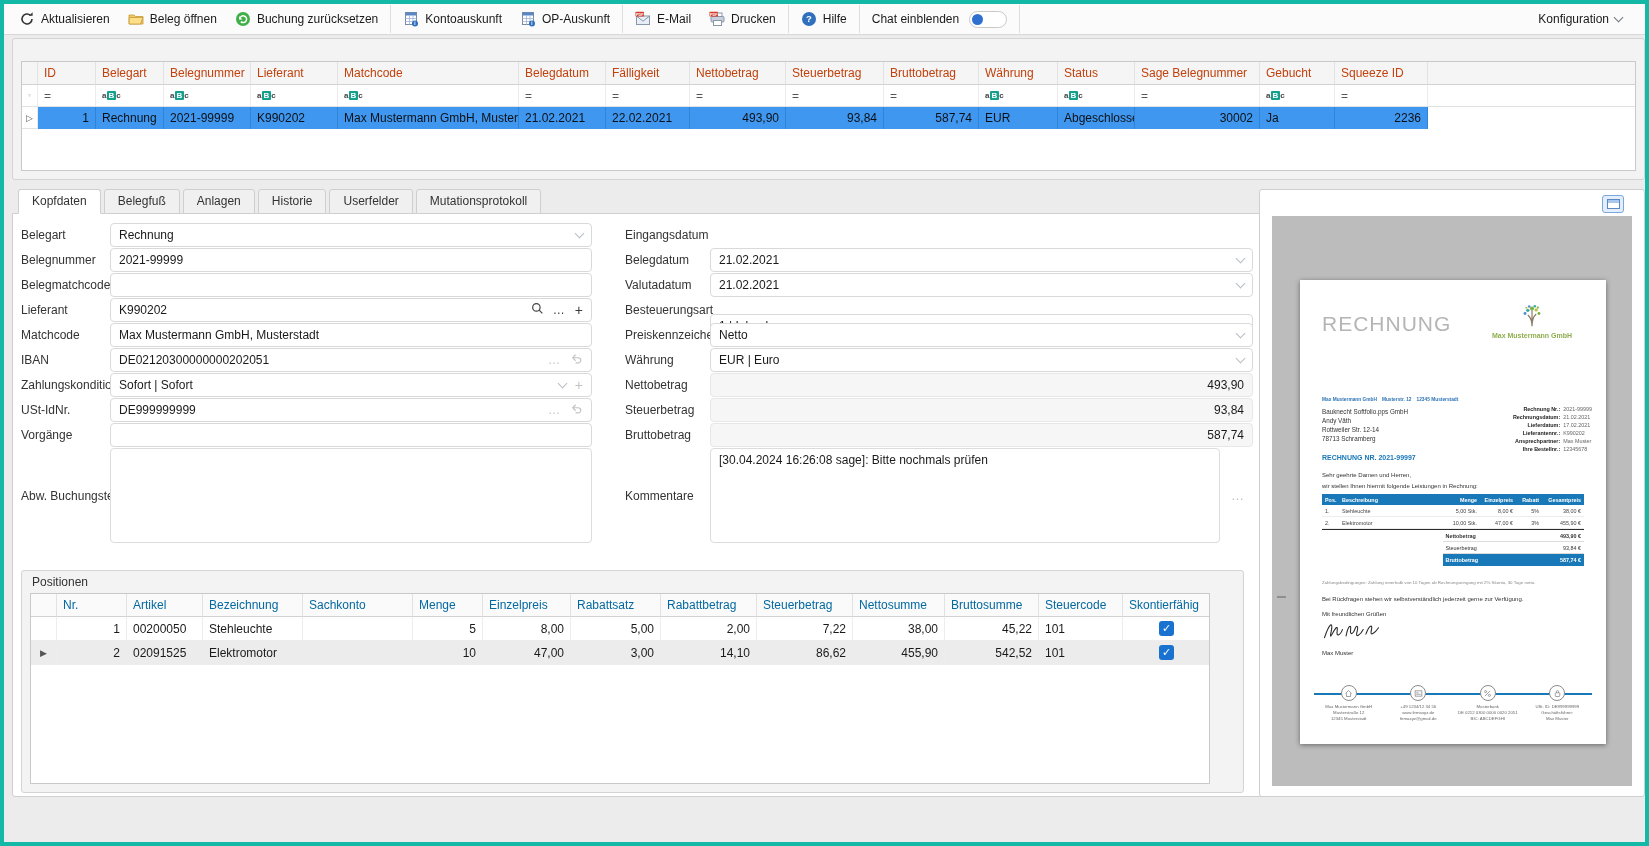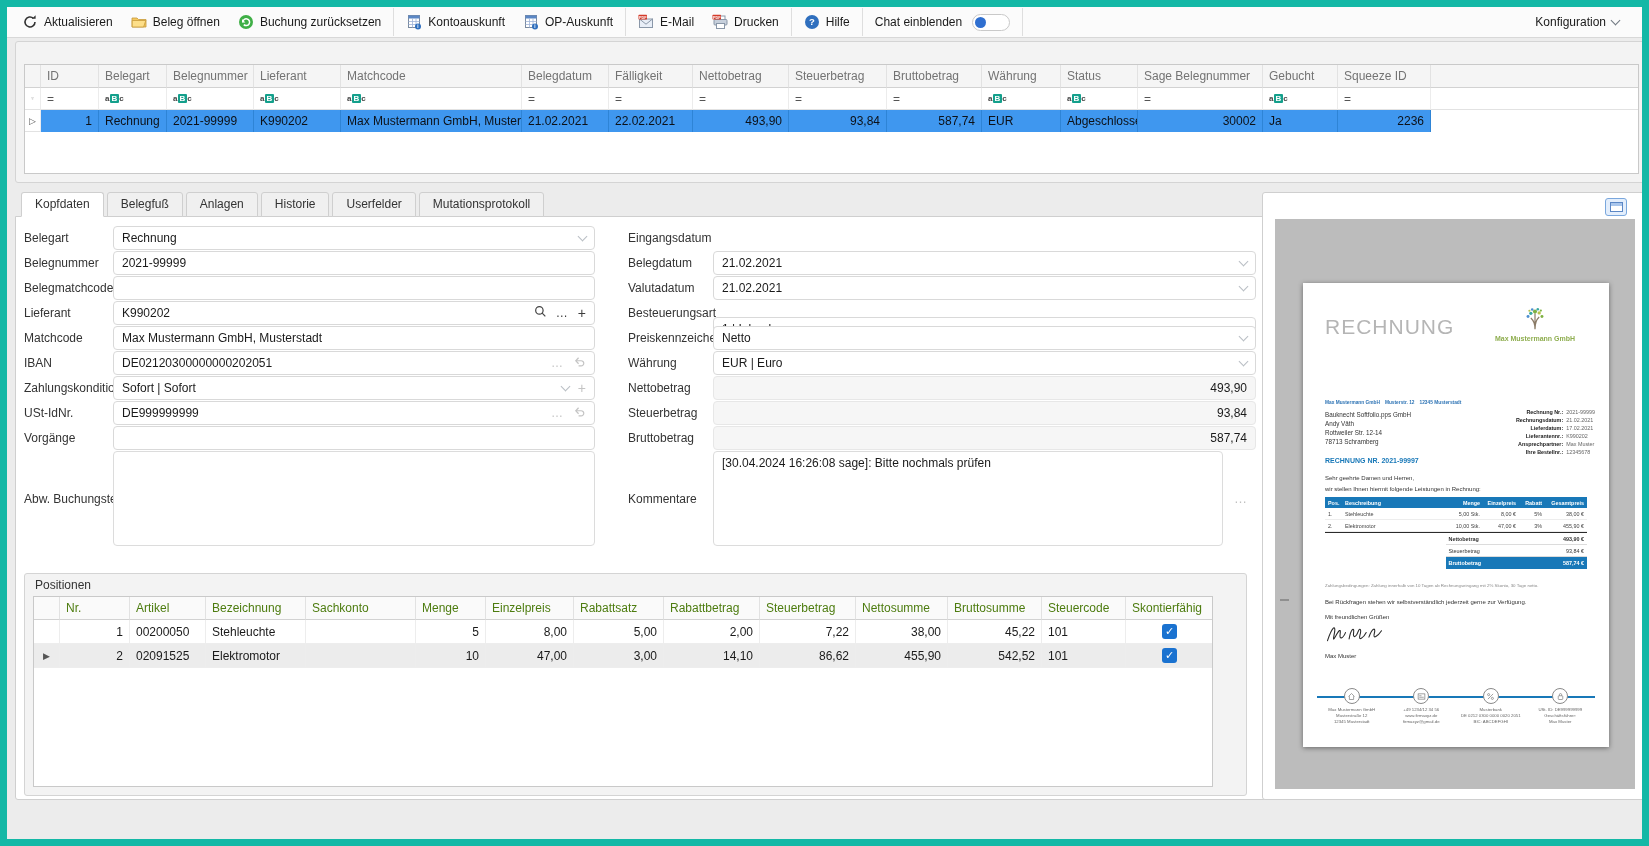--- a/index.html
+++ b/index.html
@@ -3,21 +3,21 @@
 <meta charset="utf-8">
 <style>
   * { box-sizing: border-box; margin: 0; padding: 0; }
   html,body { width:1649px; height:846px; }
   body {
     font-family: "Liberation Sans", sans-serif;
     font-size: 12px; color:#1a1a1a;
     background:#ececec;
   }
   .app { position:relative; width:1649px; height:846px; background:#ececec;
-         border:7px solid #14b8a6; overflow:hidden; }
+         border:4px solid #14b8a6; overflow:hidden; }
 
   
   .toolbar { position:absolute; top:0; left:0; right:0; height:31px;
              background:#fbfbfb; border-bottom:1px solid #d8d8d8;
              display:flex; align-items:center; padding:0 6px; }
   .tb-btn { display:flex; align-items:center; gap:6px; height:26px; padding:0 9px;
             border-radius:3px; cursor:default; white-space:nowrap; }
   .tb-sep { width:1px; height:28px; background:#dedede; margin:0 3px; }
   .tb-ic { width:16px; height:16px; display:inline-flex; }
   .tb-right { margin-left:auto; display:flex; align-items:center; gap:6px; padding-right:8px; }
@@ -31,21 +31,21 @@
   
   .gpanel { position:absolute; background:#f3f3f3; border:1px solid #d4d4d4; border-radius:3px; }
   .gpanel-title { padding:4px 8px 2px 10px; color:#333; }
 
   
   .dok-panel { top:34px; left:8px; width:1633px; height:142px; }
   .dok-table { position:absolute; left:8px; right:8px; top:22px; bottom:8px; background:#fff;
                border:1px solid #c9c9c9; overflow:hidden; }
   .grow { display:grid; grid-template-columns:16px 58px 68px 87px 87px 181px 87px 84px 96px 98px 95px 79px 77px 125px 75px 93px 1fr; }
   .hc { background:#f5f5f5; border-right:1px solid #e2e2e2; border-bottom:1px solid #d2d2d2;
-        padding:4px 6px; height:23px; color:#737373; overflow:hidden; white-space:nowrap; }
+        padding:4px 6px; height:23px; color:#c2410c; overflow:hidden; white-space:nowrap; }
   .fc { height:22px; border-right:1px solid #ececec; border-bottom:1px solid #e2e2e2;
         display:flex; align-items:center; padding:0 6px; color:#666; overflow:hidden; }
   .dc { height:22px; background:#3f97ef; border-right:1px solid #2e84d6; color:#0d1117;
         display:flex; align-items:center; padding:0 6px; white-space:nowrap; overflow:hidden; }
   .dc.plain { background:#fff; border-right:none; }
   .num { justify-content:flex-end; text-align:right; }
   .gut { display:flex; align-items:center; justify-content:center; }
   .eq { font-size:12px; color:#555; }
   .abc { display:inline-flex; align-items:center; font-size:8px; font-weight:bold; color:#444; line-height:9px; }
   .abc .b { background:#14a08c; color:#fff; padding:0 1.5px; margin:0 0.5px; border-radius:1px; }
@@ -75,21 +75,21 @@
   .tarea { position:absolute; border:1px solid #dcdcdc; border-radius:4px; background:#fff;
            padding:4px 8px; overflow:hidden; }
   .dots-btn { position:absolute; color:#c0c0c0; font-size:13px; letter-spacing:1px; }
 
   
   .pos-panel { top:356px; left:8px; width:1223px; height:223px; }
   .pos-table { position:absolute; left:8px; top:22px; width:1180px; bottom:8px; background:#fff;
                border:1px solid #c9c9c9; overflow:hidden; }
   .prow { display:grid; grid-template-columns:26px 70px 76px 100px 110px 70px 88px 90px 96px 96px 92px 94px 84px 88px 1fr; }
   .ph { background:#fafafa; border-right:1px solid #e2e2e2; border-bottom:1px solid #d2d2d2;
-        padding:4px 6px; height:23px; color:#4d7c0f; white-space:nowrap; overflow:hidden; }
+        padding:4px 6px; height:23px; color:#0369a1; white-space:nowrap; overflow:hidden; }
   .pc { height:24px; border-right:1px solid #ededed; border-bottom:1px solid #ededed;
         display:flex; align-items:center; padding:0 6px; white-space:nowrap; overflow:hidden; }
   .prow.sel .pc { background:#ececec; }
   .cbx { width:15px; height:15px; background:#1a72d0; border-radius:3px; color:#fff;
          display:flex; align-items:center; justify-content:center; font-size:11px; margin:0 auto; }
   .ctr { justify-content:center; }
 
   
   .prev-panel { position:absolute; top:185px; left:1255px; width:386px; height:608px;
                 background:#fff; border:1px solid #cfcfcf; border-radius:3px; }

